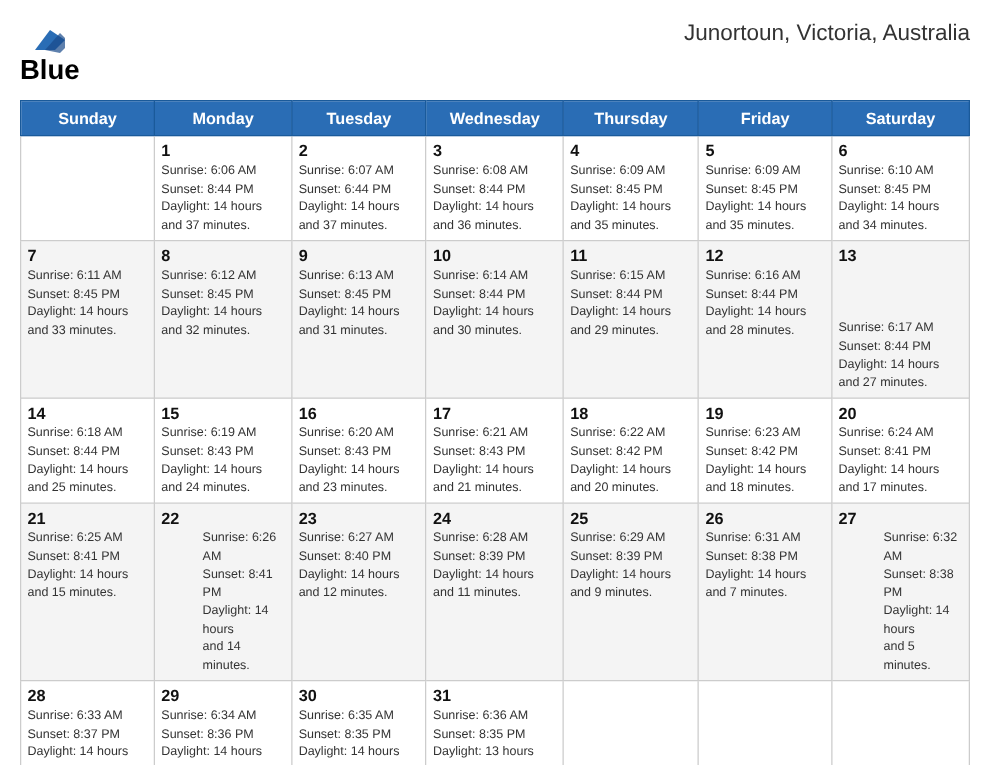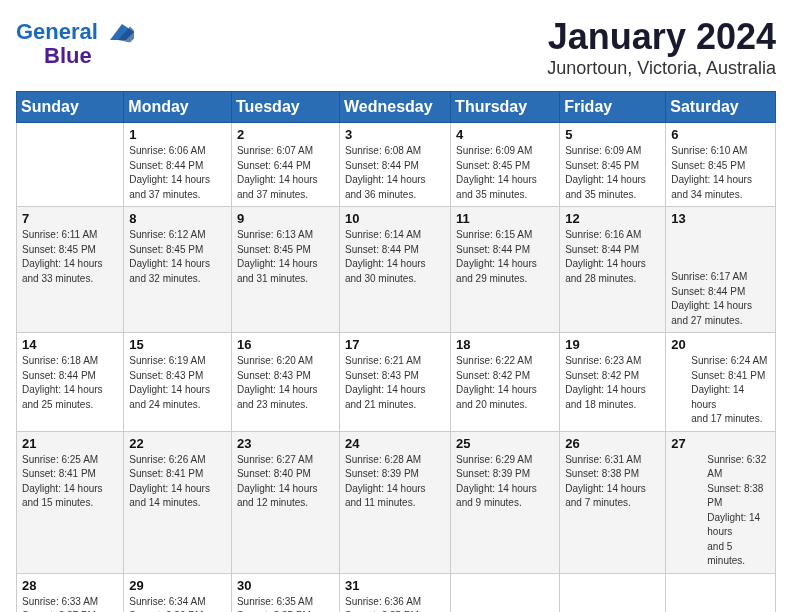--- a/index.html
+++ b/index.html
@@ -48,22 +48,22 @@
     }
     table {
       width: 100%;
       border-collapse: collapse;
       font-size: 11px;
     }
     thead th {
       background-color: #2a6db5;
       color: #fff;
       padding: 6px 4px;
-      text-align: left;
-      font-size: 16px;
+      text-align: center;
+      font-size: 13px;
       font-weight: bold;
       border: 1px solid #1a5a9a;
     }
     tbody td {
       border: 1px solid #ccc;
       padding: 4px 5px;
       vertical-align: top;
       height: 82px;
       width: 113px;
     }
@@ -92,33 +92,29 @@
       background-color: inherit;
     }
   </style>
 </head>
 <body>
 
 <div class="header">
   <div class="logo">
     <div>
       <div style="display:flex;align-items:center;">
-        <div class="logo-text">
-          <span>General</span>
-        </div>
         <svg class="logo-icon" viewBox="0 0 40 30">
           <polygon points="10,25 25,5 40,15 30,25" fill="#2a6db5"></polygon>
           <polygon points="20,25 35,8 45,18 35,28" fill="#1a4a8a" opacity="0.7"></polygon>
         </svg>
       </div>
-      <div class="logo-text" style="color:#4c1d95;margin-top:-4px;margin-left:28px;">Blue</div>
+      <div class="logo-text" style="color:#000000;margin-top:-4px;">Blue</div>
     </div>
   </div>
   <div class="title-area">
-    <div class="month-title">January 2024</div>
     <div class="subtitle">Junortoun, Victoria, Australia</div>
   </div>
 </div>
 
 <table>
   <thead>
     <tr>
     <th>Sunday</th>
         <th>Monday</th>
         <th>Tuesday</th>
@@ -263,37 +259,37 @@
         </td>
         <td>
           <span class="day-num">19</span>
           <div class="day-info" style="white-space: pre-line;">Sunrise: 6:23 AM
 Sunset: 8:42 PM
 Daylight: 14 hours
 and 18 minutes.</div>
         </td>
         <td>
           <span class="day-num">20</span>
-          <div class="day-info" style="white-space: pre-line; margin-left: 20px;">Sunrise: 6:24 AM
+          <div class="day-info" style="white-space: pre-line;">Sunrise: 6:24 AM
 Sunset: 8:41 PM
 Daylight: 14 hours
 and 17 minutes.</div>
         </td>
       </tr>
       <tr>
         <td>
           <span class="day-num">21</span>
           <div class="day-info" style="white-space: pre-line;">Sunrise: 6:25 AM
 Sunset: 8:41 PM
 Daylight: 14 hours
 and 15 minutes.</div>
         </td>
         <td>
           <span class="day-num">22</span>
-          <div class="day-info" style="white-space: pre-line;">Sunrise: 6:26 AM
+          <div class="day-info" style="white-space: pre-line; margin-left: 33px;">Sunrise: 6:26 AM
 Sunset: 8:41 PM
 Daylight: 14 hours
 and 14 minutes.</div>
         </td>
         <td>
           <span class="day-num">23</span>
           <div class="day-info" style="white-space: pre-line;">Sunrise: 6:27 AM
 Sunset: 8:40 PM
 Daylight: 14 hours
 and 12 minutes.</div>

